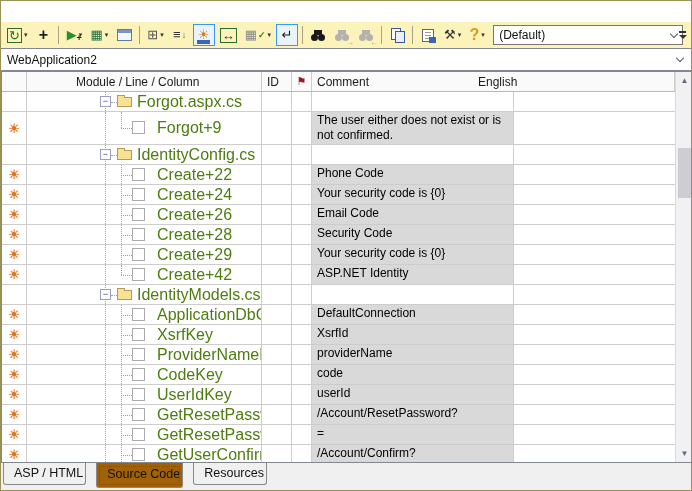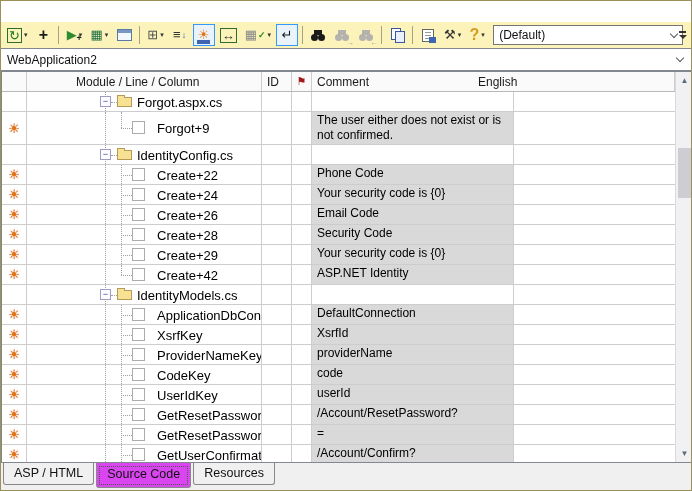--- a/index.html
+++ b/index.html
@@ -89,39 +89,39 @@
   .vline { position:absolute; top:0; bottom:0; border-left:1px dotted #A0A0A0; }
   .vline.half { bottom:auto; height:50%; }
   .hline { position:absolute; top:50%; border-top:1px dotted #A0A0A0; }
   .expbox { position:absolute; left:29px; top:50%; margin-top:-6px; width:11px; height:11px;
             background:#FDFDFF; border:1px solid #9C9CC4; color:#3A3A8C; font-size:9px;
             line-height:9px; text-align:center; }
   .folderico { position:absolute; left:46px; top:50%; margin-top:-5px; width:15px; height:10px;
                background:#F7E193; border:1px solid #B9995A; }
   .folderico::before { content:""; position:absolute; top:-3px; left:-1px; width:6px; height:2px;
                        background:#F7E193; border:1px solid #B9995A; border-bottom:none; }
-  .treelabel { position:absolute; top:50%; transform:translateY(-50%); font-size:13px; color:#000000;
+  .treelabel { position:absolute; top:50%; transform:translateY(-50%); font-size:16px; color:#4d7c0f;
                white-space:nowrap; }
   .treelabel.folder { left:66px; }
   .treelabel.item { left:86px; }
   .cbx { position:absolute; left:61px; top:50%; margin-top:-7px; width:13px; height:13px;
          background:#FFF; border:1px solid #ABABAB; }
   
   #vscroll { position:absolute; top:0; right:0; bottom:0; width:17px; background:#F1F1F4; border-left:1px solid #DADADA; }
   .scrollarrow { position:absolute; left:0; width:17px; height:17px; display:flex; align-items:center;
                  justify-content:center; color:#5F6B7A; font-size:8px; }
   #scrollup { top:0; } #scrolldown { bottom:0; }
   #scrollthumb { position:absolute; left:2px; width:13px; top:76px; height:50px; background:#CDCDD3; }
   
   #tabbar { position:absolute; top:462px; left:0; right:0; height:29px; background:#F0F0F0;
             display:flex; align-items:flex-start; padding-left:2px; }
   .tab { font-size:12.5px; color:#111; background:#F0F0F0; border:1px solid #888;
-         border-top:none; padding:3px 10px 4px 10px; height:22px; margin-right:2px;
+         border-top:none; padding:3px 2px 4px 10px; height:22px; margin-right:10px;
          border-radius:0 0 3px 3px; position:relative; }
-  .tab.active { height:25px; background:#d946ef; padding-top:4px; outline:1px dotted #555; outline-offset:-4px; }
+  .tab.active { height:25px; background:#a16207; padding-top:4px; outline:1px dotted #555; outline-offset:-4px; }
 </style>
 </head>
 <body>
 
 <div id="window">
 
 
   <div id="toolbar">
 
     <div class="tbbtn">

